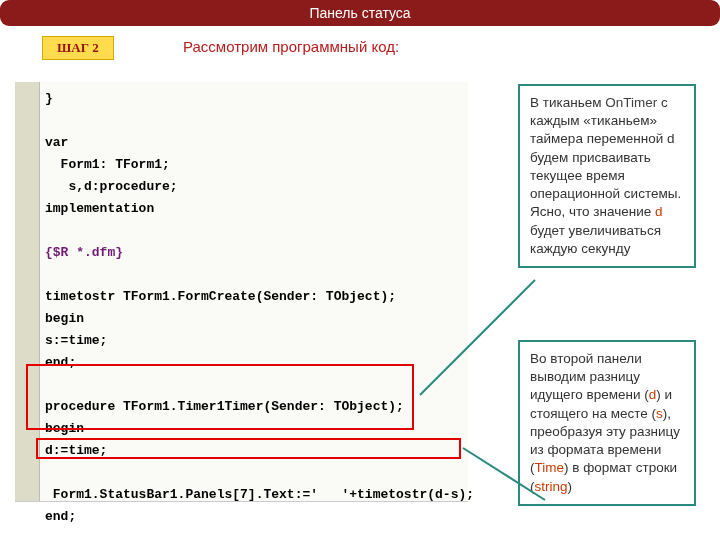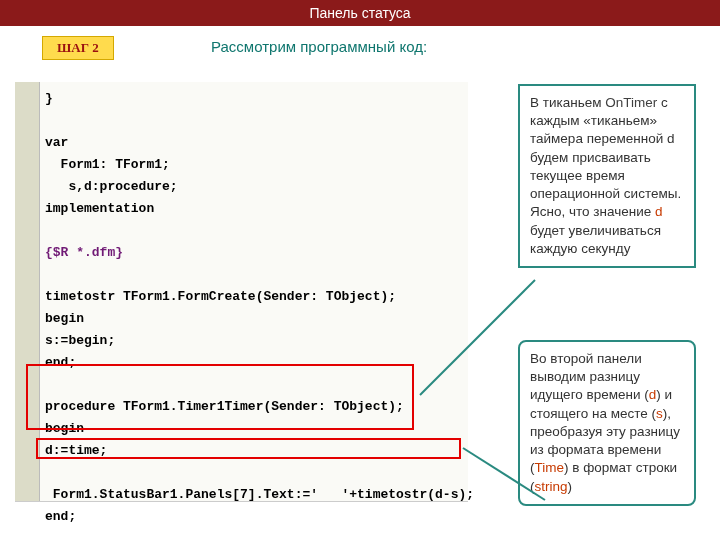--- a/index.html
+++ b/index.html
@@ -14,40 +14,40 @@
       font-family: Arial, sans-serif;
       position: relative;
       overflow: hidden;
     }
     .header {
       background: #8b1a1a;
       color: #fff;
       text-align: center;
       padding: 5px 0;
       font-size: 14px;
+      border-radius: 9px;
     }
     .step-badge {
       position: absolute;
       left: 42px;
       top: 36px;
       background: #ffdb4d;
       border: 1px solid #d4a800;
       color: #9a1010;
       font-weight: bold;
       font-size: 13px;
       padding: 3px 14px;
       font-family: Liberation Serif, serif;
     }
     .prompt-text {
       position: absolute;
       left: 183px;
       top: 38px;
       font-size: 15px;
-      color: #0f766e;
-      margin-left: 28px;
+      color: #b91c1c;
     }
     .code-block {
       position: absolute;
       left: 15px;
       top: 82px;
       width: 453px;
       height: 420px;
       background: #fafaf6;
       border-bottom: 1px solid #ccc;
     }
@@ -113,40 +113,40 @@
 
 <span>var</span>
 <span>  Form1: TForm1;</span>
 <span>   s,d:procedure;</span>
 <span>implementation</span>
 
 <span class="code-comment">{$R *.dfm}</span>
 
 <span>timetostr TForm1.FormCreate(Sender: TObject);</span>
 <span>begin</span>
-<span>s:=begin;</span>
+<span>s:=time;</span>
 <span>end;</span>
 
 <span>procedure TForm1.Timer1Timer(Sender: TObject);</span>
 <span>begin</span>
 <span>d:=time;</span>
 
 <span> Form1.StatusBar1.Panels[7].Text:='   '+timetostr(d-s);</span>
 <span>end;</span>
 
 </div>
 </div>
 
 <div class="highlight-box" style="left:26px; top:364px; width:388px; height:66px;"></div>
 <div class="highlight-box" style="left:36px; top:438px; width:425px; height:21px;"></div>
 
 <div class="callout" style="left:518px; top:84px; width:178px;">
   <span> В тиканьем </span><span class="kw-ontimer">OnTimer</span><span> с каждым «тиканьем» таймера переменной d будем присваивать текущее время операционной системы. Ясно, что значение </span><span class="kw-d">d</span><span> будет увеличиваться каждую секунду</span>
 </div>
 
-<div class="callout" style="left:518px; top:340px; width:178px;border-radius:8px;">
+<div class="callout" style="left:518px; top:340px; width:178px;">
   <span> Во второй панели выводим разницу идущего времени (</span><span class="kw-d">d</span><span>) и стоящего на месте (</span><span class="kw-s">s</span><span>), преобразуя эту разницу из формата времени (</span><span class="kw-time">Time</span><span>) в формат строки (</span><span class="kw-string">string</span><span>)</span>
 </div>
 
 <svg style="position:absolute; left:0; top:0; width:720px; height:540px; pointer-events:none;">
   <line x1="420" y1="395" x2="535" y2="280" stroke="#2a8a80" stroke-width="2"></line>
   <line x1="463" y1="448" x2="545" y2="500" stroke="#2a8a80" stroke-width="2"></line>
 </svg>
 
 </body></html>

